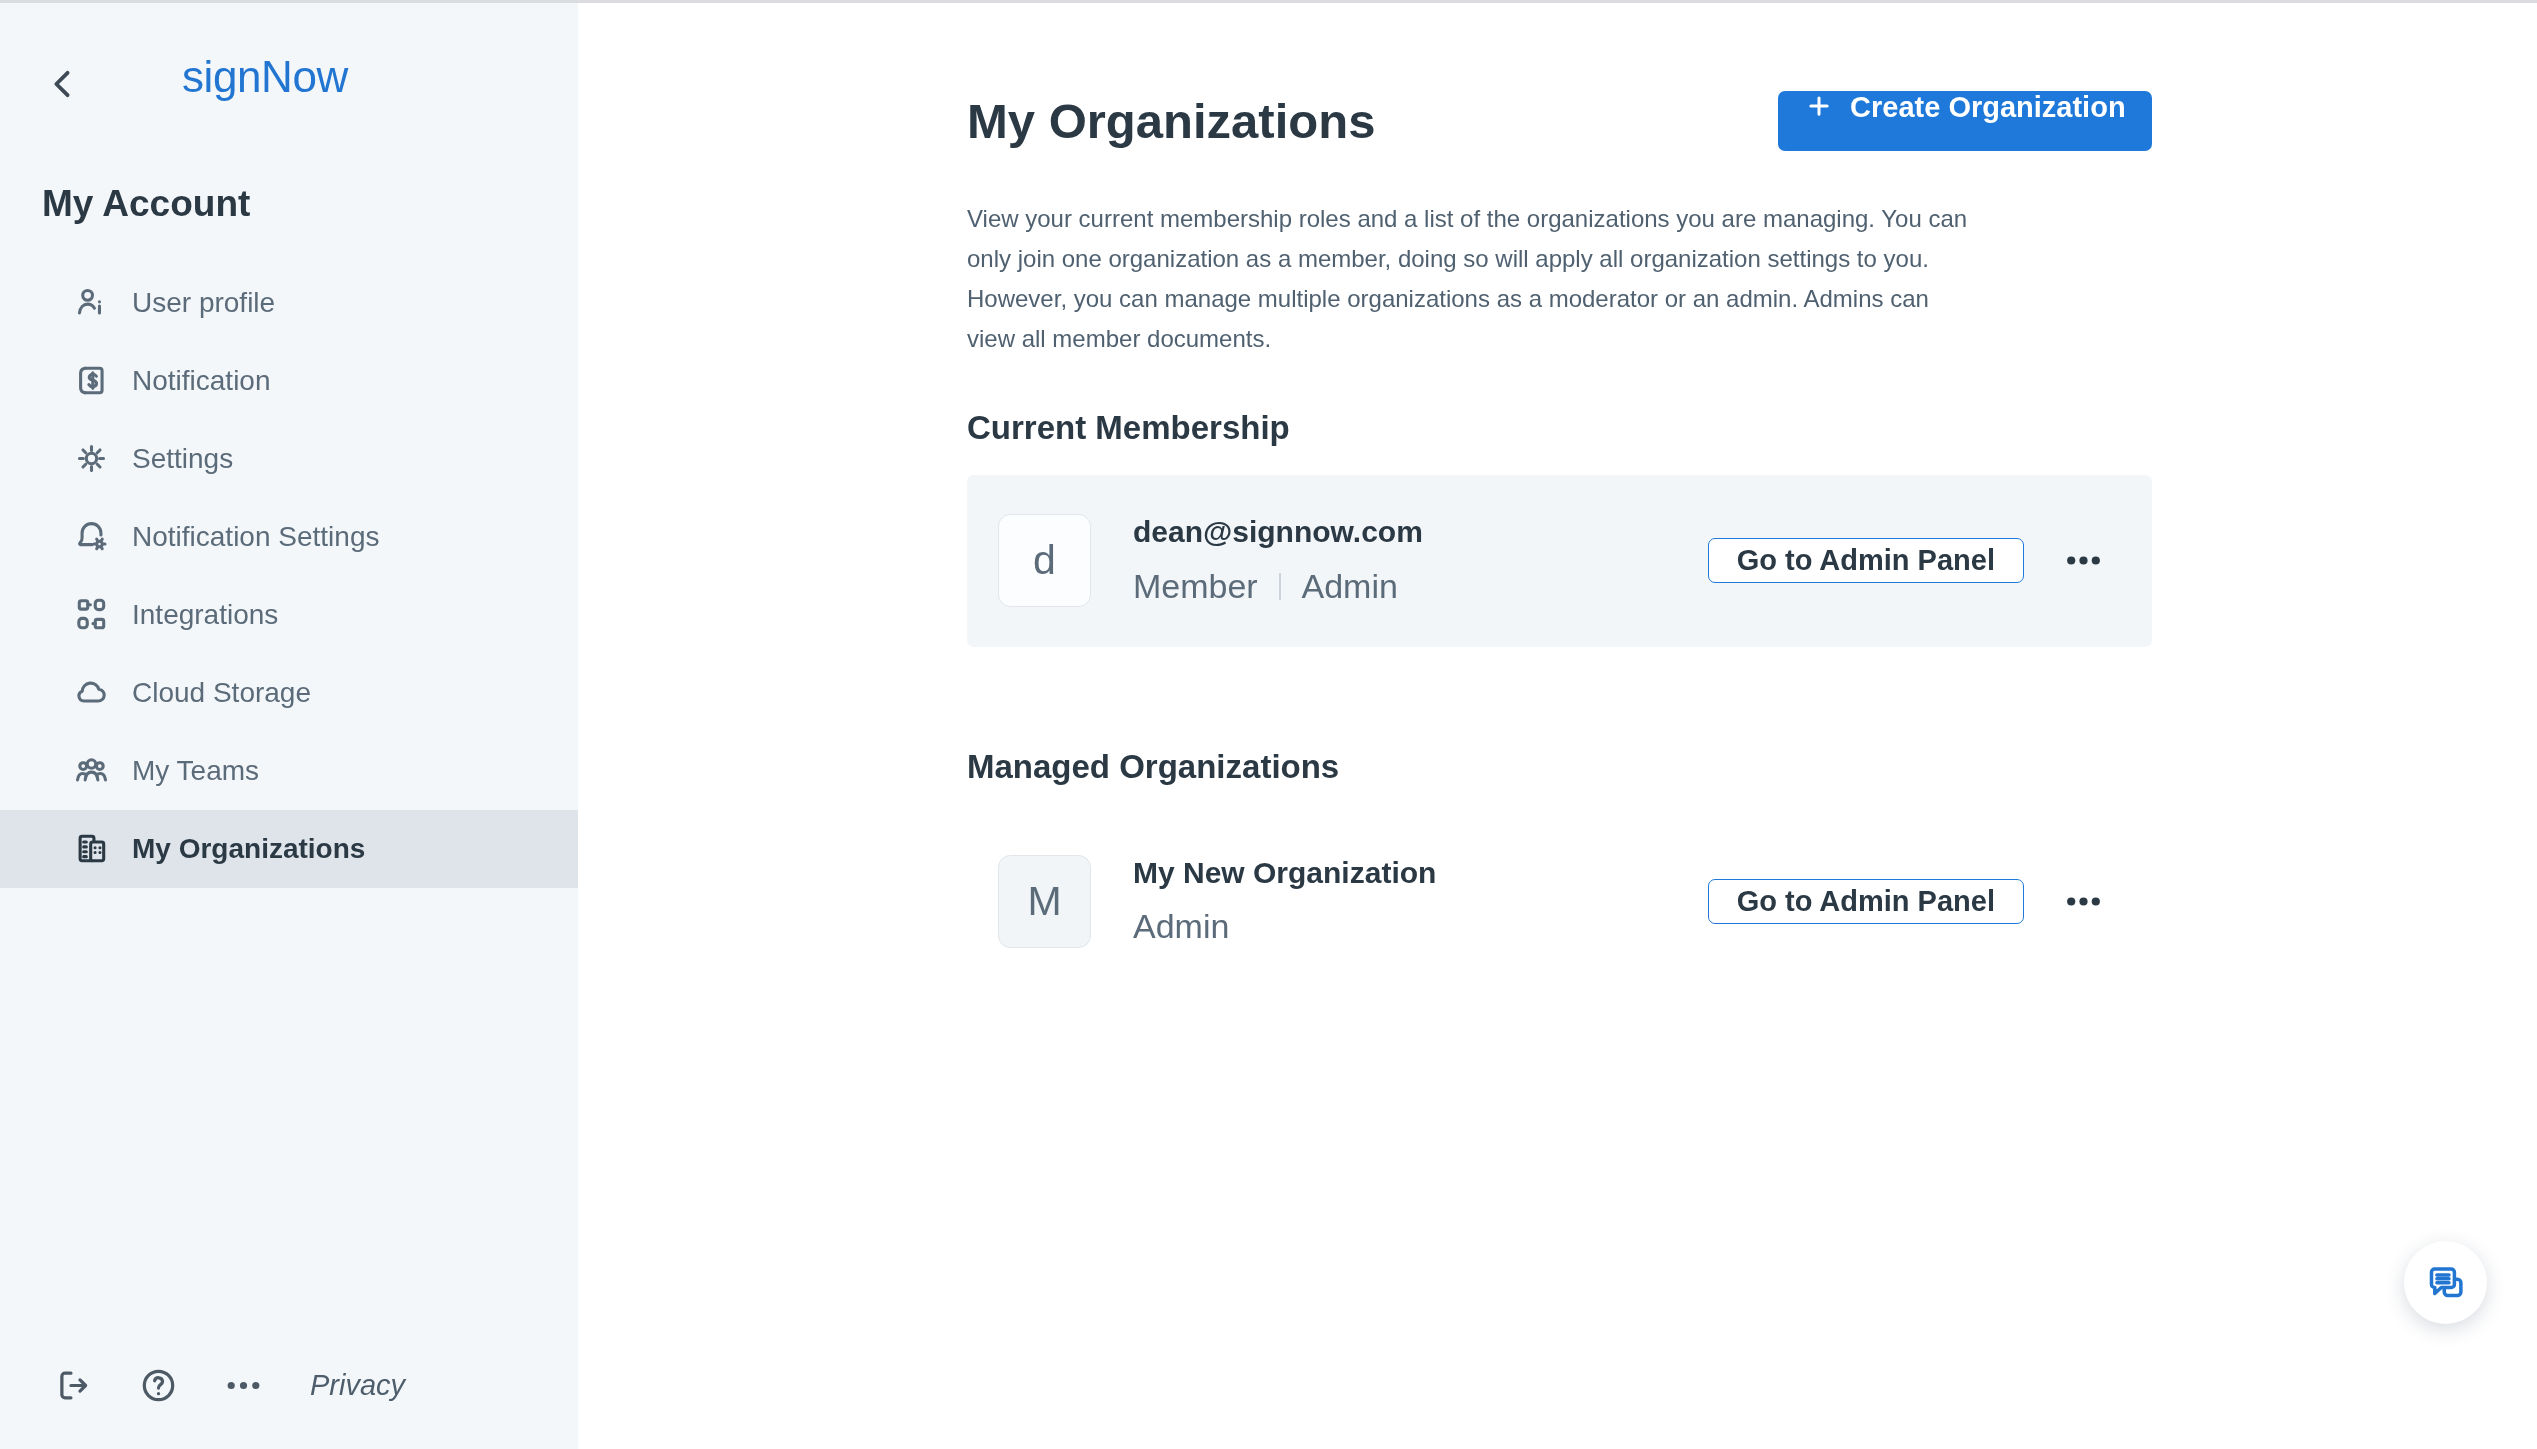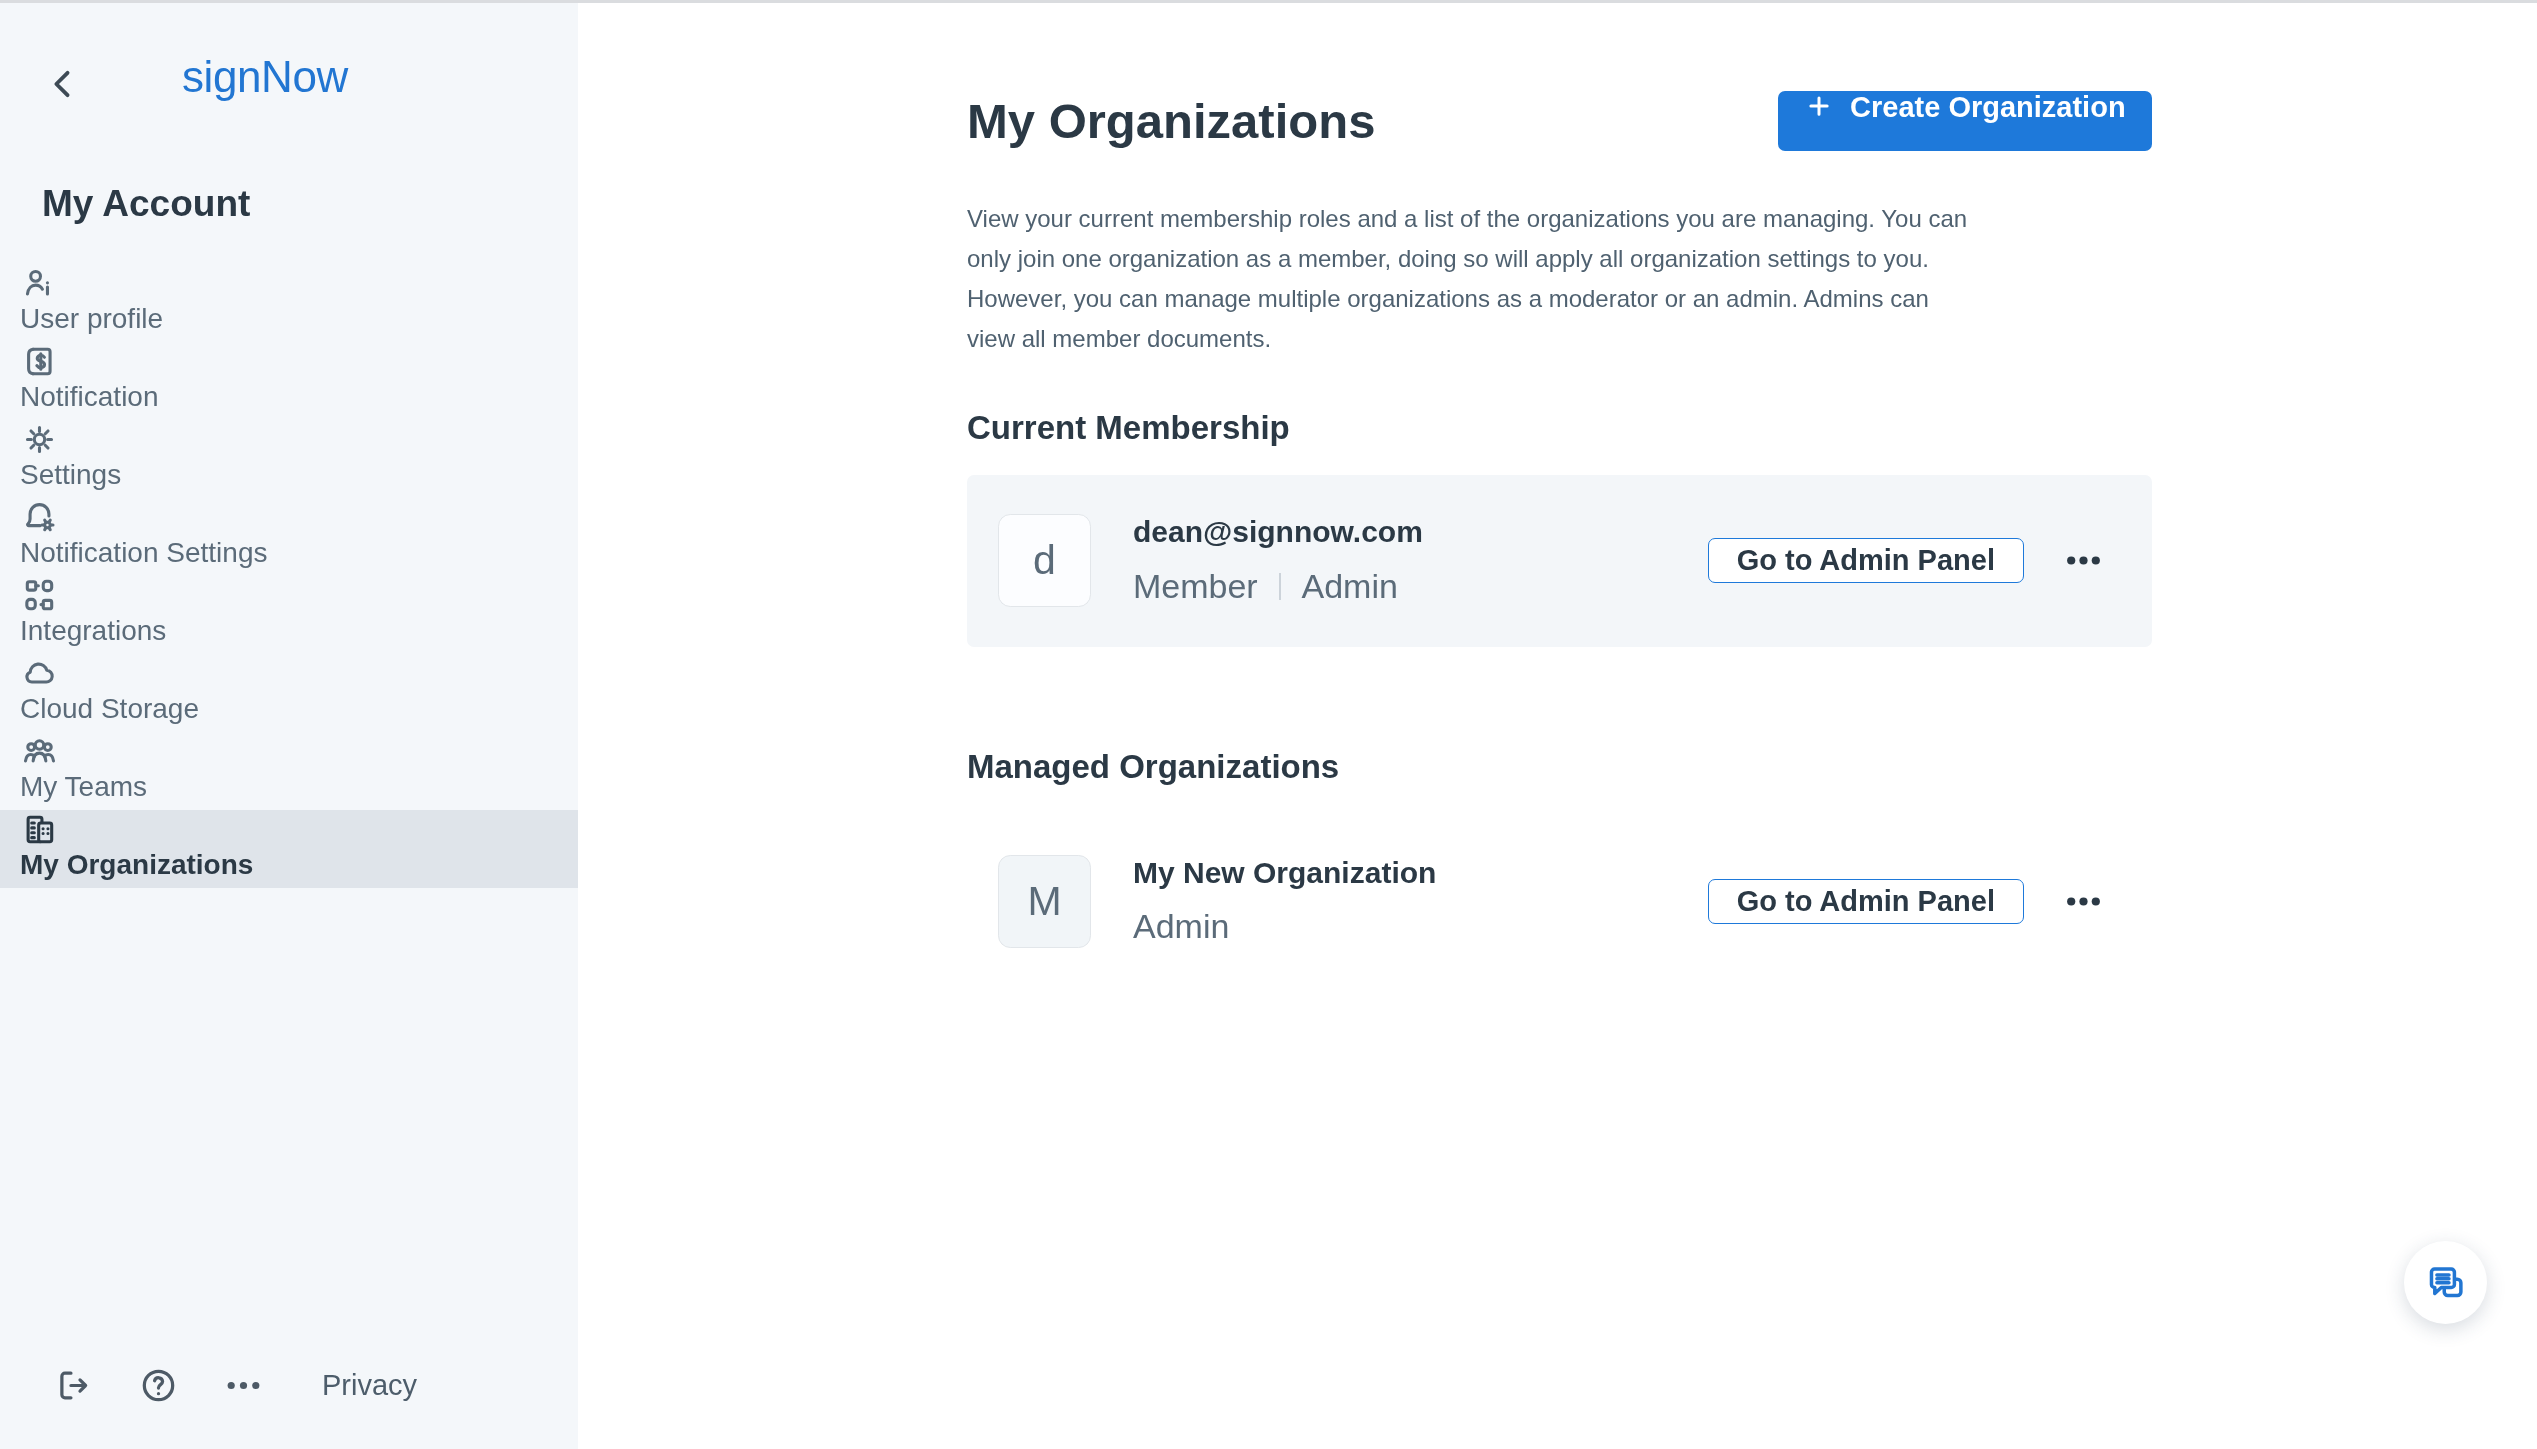--- a/index.html
+++ b/index.html
@@ -8,30 +8,30 @@
     font-family:"Liberation Sans","DejaVu Sans",sans-serif;color:#2b3945;
   }
   .topline{position:absolute;left:0;top:0;width:2538px;height:2.6px;background:#dadcdf;}
   
   .sidebar{position:absolute;left:0;top:2.6px;width:578px;height:1447px;background:#f4f7fa;}
   .back-btn{position:absolute;left:42px;top:60px;width:42px;height:42px;color:#3d4a55;cursor:pointer;}
   .back-btn svg{width:100%;height:100%;}
   .logo{position:absolute;left:182px;top:49px;font-size:44px;font-weight:normal;color:#2276d2;letter-spacing:-0.4px;}
   .acct-title{position:absolute;left:42px;top:180px;font-size:37px;font-weight:bold;color:#2b3945;}
   .nav{position:absolute;left:0;top:261px;width:578px;}
-  .nav-item{display:flex;height:78px;padding-left:20px;font-size:28px;color:#5b6b79;cursor:pointer;flex-direction:column;}
+  .nav-item{display:flex;align-items:center;height:78px;padding-left:72px;font-size:28px;color:#5b6b79;cursor:pointer;}
   .nav-item .ico{width:39px;height:39px;margin-right:21px;flex:none;color:#5b6b79;}
   .nav-item .ico svg{width:100%;height:100%;display:block;}
   .nav-item.selected{background:#dfe4ea;color:#2b3945;font-weight:bold;}
   .nav-item.selected .ico{color:#2b3945;}
   .side-footer{position:absolute;left:53px;bottom:44px;display:flex;align-items:center;}
   .foot-ico{width:41px;height:41px;color:#4d5a66;cursor:pointer;}
   .foot-ico svg{width:100%;height:100%;}
   .foot-ico + .foot-ico{margin-left:44px;}
-  .privacy{margin-left:58px;font-size:29px;color:#4d5d6b;cursor:pointer;}
+  .privacy{margin-left:46px;font-size:29px;color:#4d5d6b;cursor:pointer;font-style:italic;}
   
   .main{position:absolute;left:967px;top:2.6px;width:1185px;}
   .main-header{display:flex;justify-content:space-between;align-items:center;margin-top:88px;height:60px;}
   .page-title{font-size:49px;font-weight:bold;color:#2b3945;line-height:60px;}
   .create-btn{display:flex;align-items:flex-start;height:60px;padding:0 26.4px;background:#1e79da;border:none;border-radius:7px;color:#ffffff;font-size:29px;font-weight:bold;font-family:inherit;cursor:pointer;}
   .create-btn .plus{width:30px;height:30px;margin-right:16px;}
   .desc{margin-top:48px;font-size:24px;line-height:40px;color:#4f6170;white-space:pre-line;width:1251px;}
   .sec-heading{margin-top:49px;font-size:33px;line-height:39px;font-weight:bold;color:#2b3945;}
   .sec-heading.second{margin-top:100px;}
   .row{display:flex;align-items:center;box-sizing:border-box;width:1185px;padding:0 48px 0 31px;}

